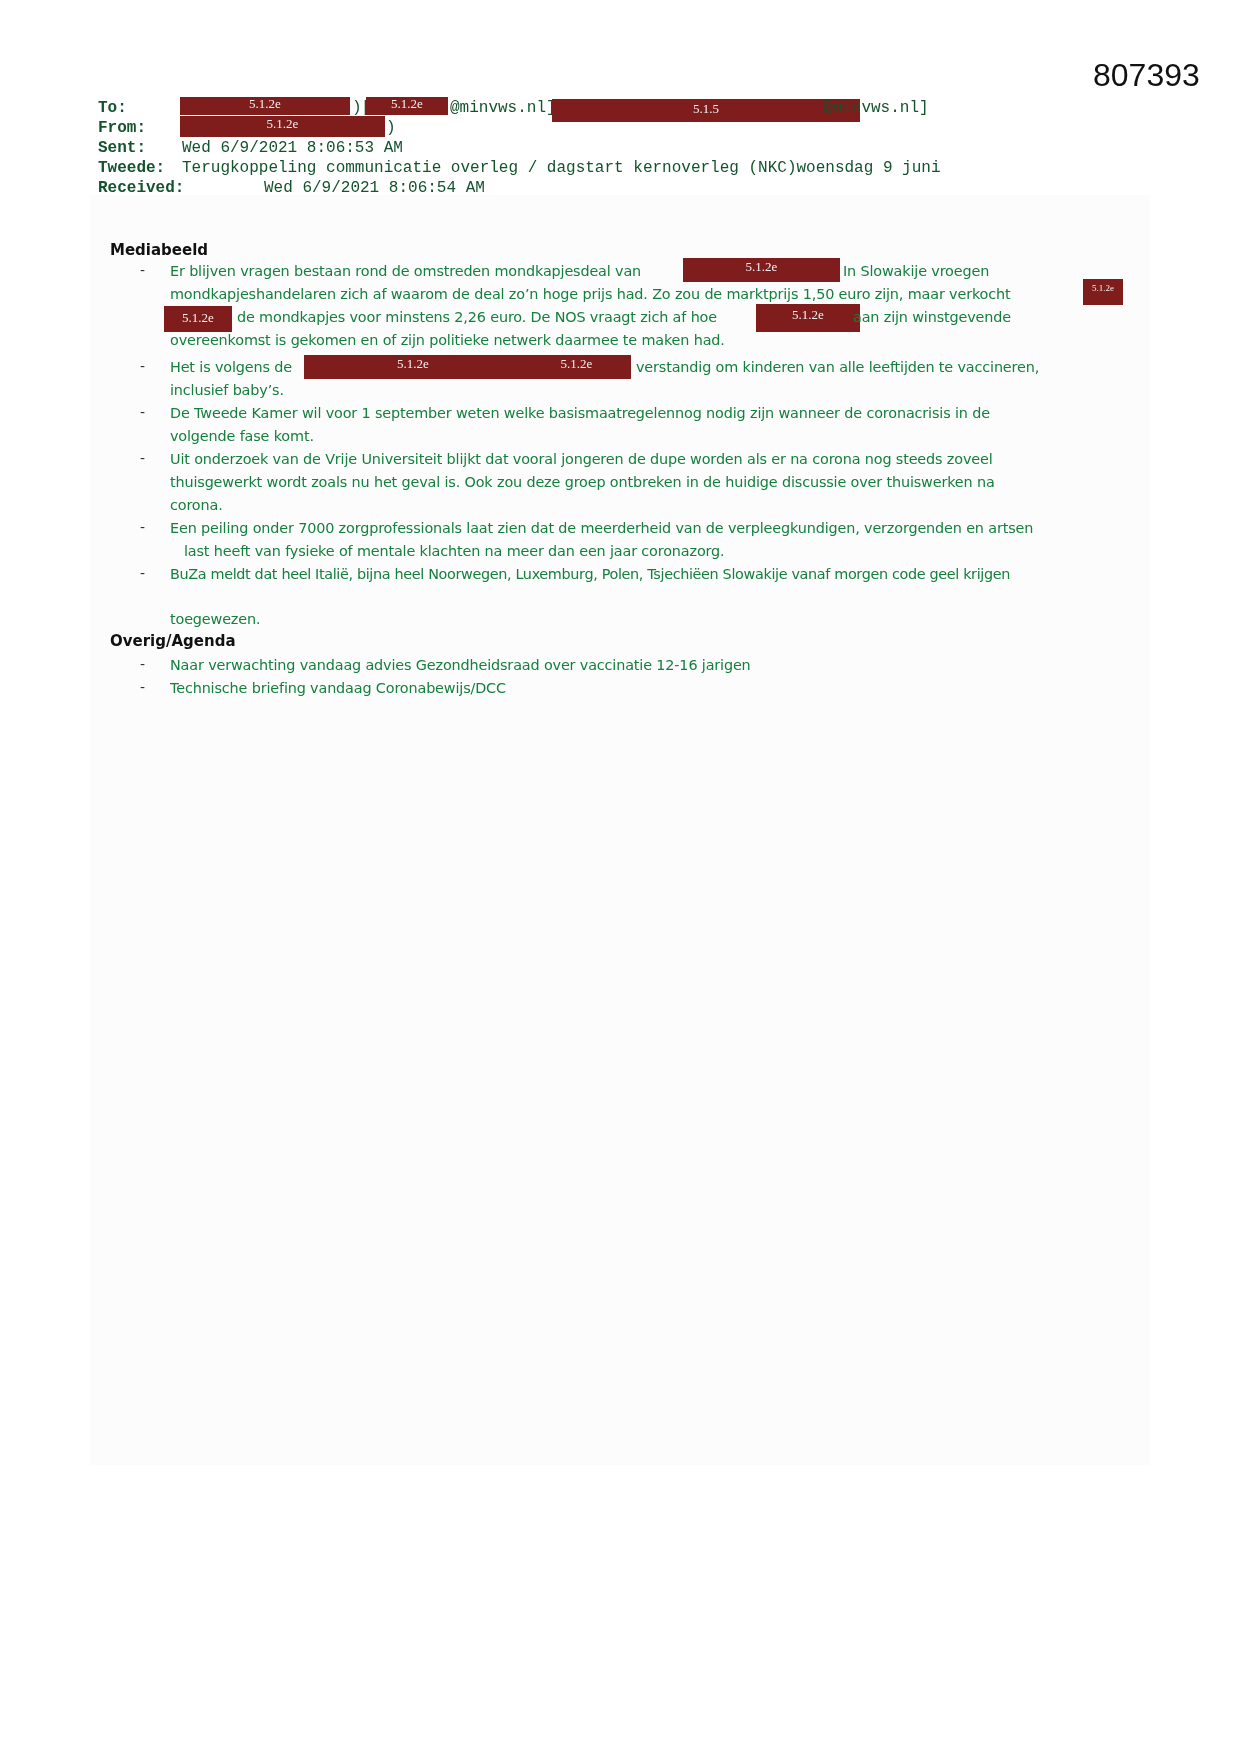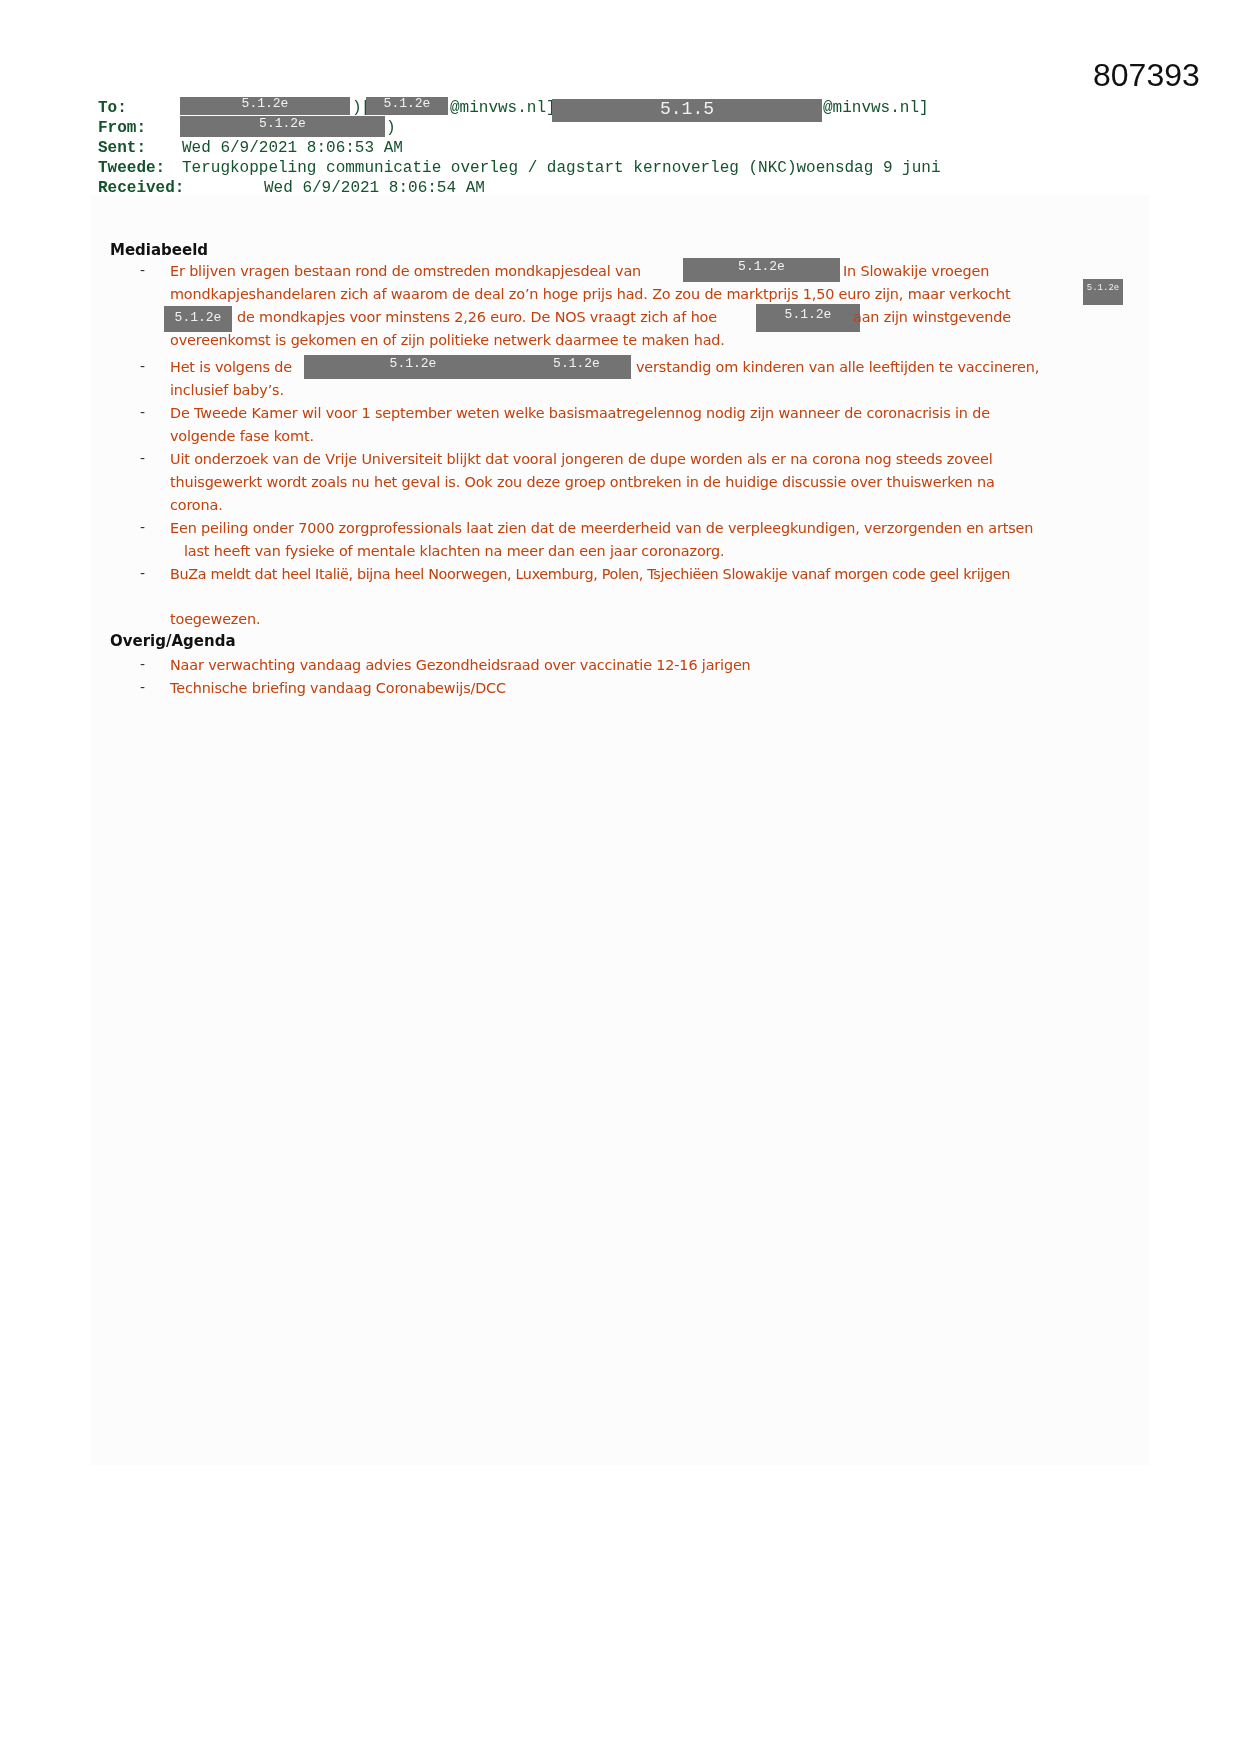--- a/index.html
+++ b/index.html
@@ -15,27 +15,27 @@
   .doc-number {
     position: absolute; left: 1093px; top: 57px;
     font-family: "Liberation Sans", sans-serif; font-size: 32px; color: #111;
   }
   .hdr {
     position: absolute; font-family: Liberation Mono, monospace; font-size: 16px;
     line-height: 20px; white-space: nowrap; color: #14532d;
   }
   .hdr-label { font-weight: bold; }
   .redact {
-    position: absolute; background: #737373; color: #f2f2f2;
-    font-family: Liberation Mono, monospace; text-align: center;
+    position: absolute; background: #7f1d1d; color: #f2f2f2;
+    font-family: Liberation Serif, serif; text-align: center;
     white-space: nowrap; overflow: hidden;
   }
   .body-text {
     position: absolute; font-family: "DejaVu Sans", sans-serif; font-size: 14.4px;
-    line-height: 23px; white-space: nowrap; color: #c2410c; letter-spacing: -0.15px;
+    line-height: 23px; white-space: nowrap; color: #15803d; letter-spacing: -0.15px;
   }
   .section-title {
     position: absolute; font-family: "DejaVu Sans", sans-serif; font-size: 15px;
     font-weight: bold; color: #111; white-space: nowrap;
   }
   .dash {
     position: absolute; font-family: "DejaVu Sans", sans-serif; font-size: 14px; color: #333;
   }
 </style>
 </head>
@@ -45,21 +45,21 @@
 
 <div class="doc-number">807393</div>
 
 <div>
 
   <div class="hdr hdr-label" style="left:98px;top:98px;">To:</div>
   <div class="redact" style="left:180px;top:97px;width:170px;height:18px;font-size:13px;line-height:14px;">5.1.2e</div>
   <div class="hdr" style="left:352px;top:98px;">)[</div>
   <div class="redact" style="left:366px;top:97px;width:82px;height:18px;font-size:13px;line-height:14px;">5.1.2e</div>
   <div class="hdr" style="left:450px;top:98px;">@minvws.nl]</div>
-  <div class="redact" style="left:552px;top:99px;width:270px;height:23px;font-size:18px;line-height:20px;">5.1.5</div>
+  <div class="redact" style="left:552px;top:99px;width:308px;height:23px;font-size:13px;line-height:20px;">5.1.5</div>
   <div class="hdr" style="left:823px;top:98px;">@minvws.nl]</div>
 
   <div class="hdr hdr-label" style="left:98px;top:118px;">From:</div>
   <div class="redact" style="left:180px;top:116px;width:205px;height:21px;font-size:13px;line-height:16px;">5.1.2e</div>
   <div class="hdr" style="left:386px;top:118px;">)</div>
 
   <div class="hdr hdr-label" style="left:98px;top:138px;">Sent:</div>
   <div class="hdr" style="left:182px;top:138px;">Wed 6/9/2021 8:06:53 AM</div>
 
   <div class="hdr hdr-label" style="left:98px;top:158px;">Tweede:</div>

